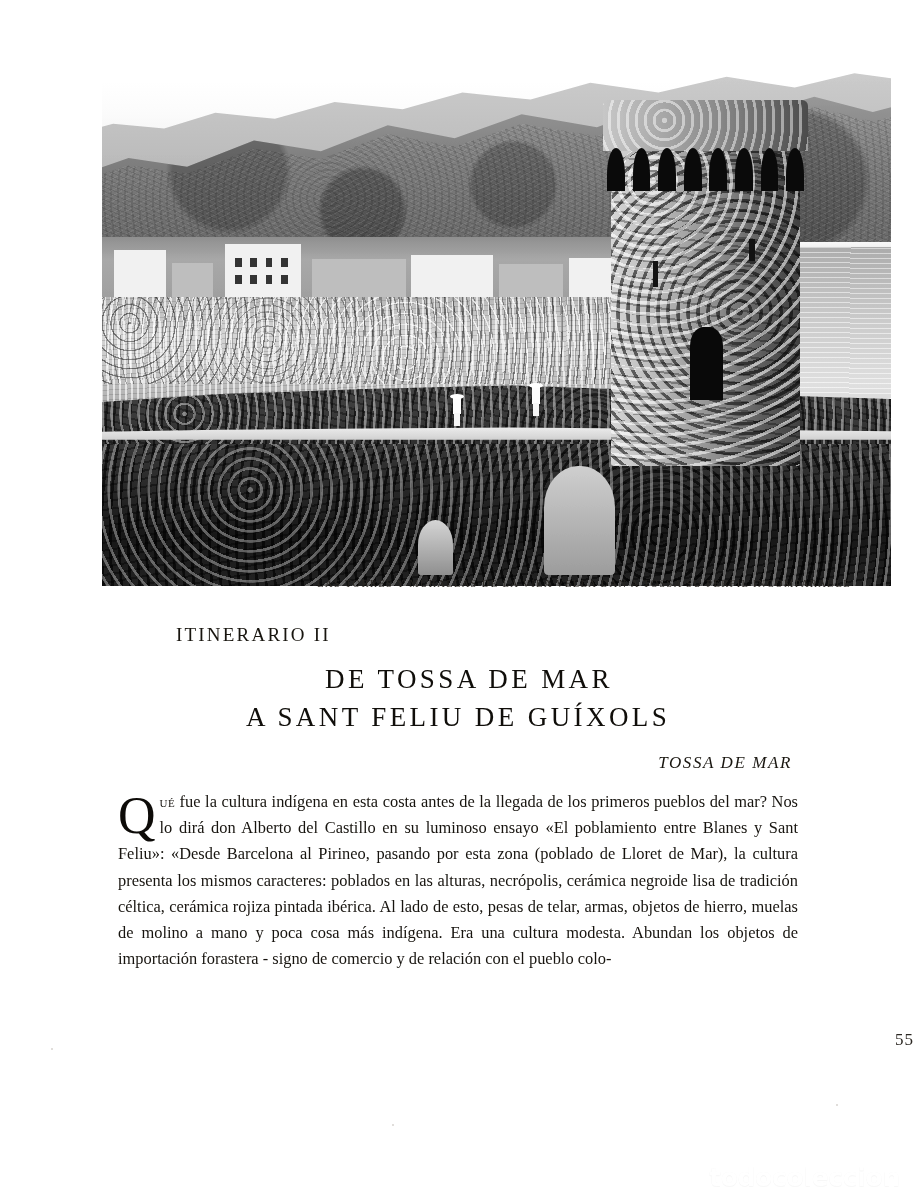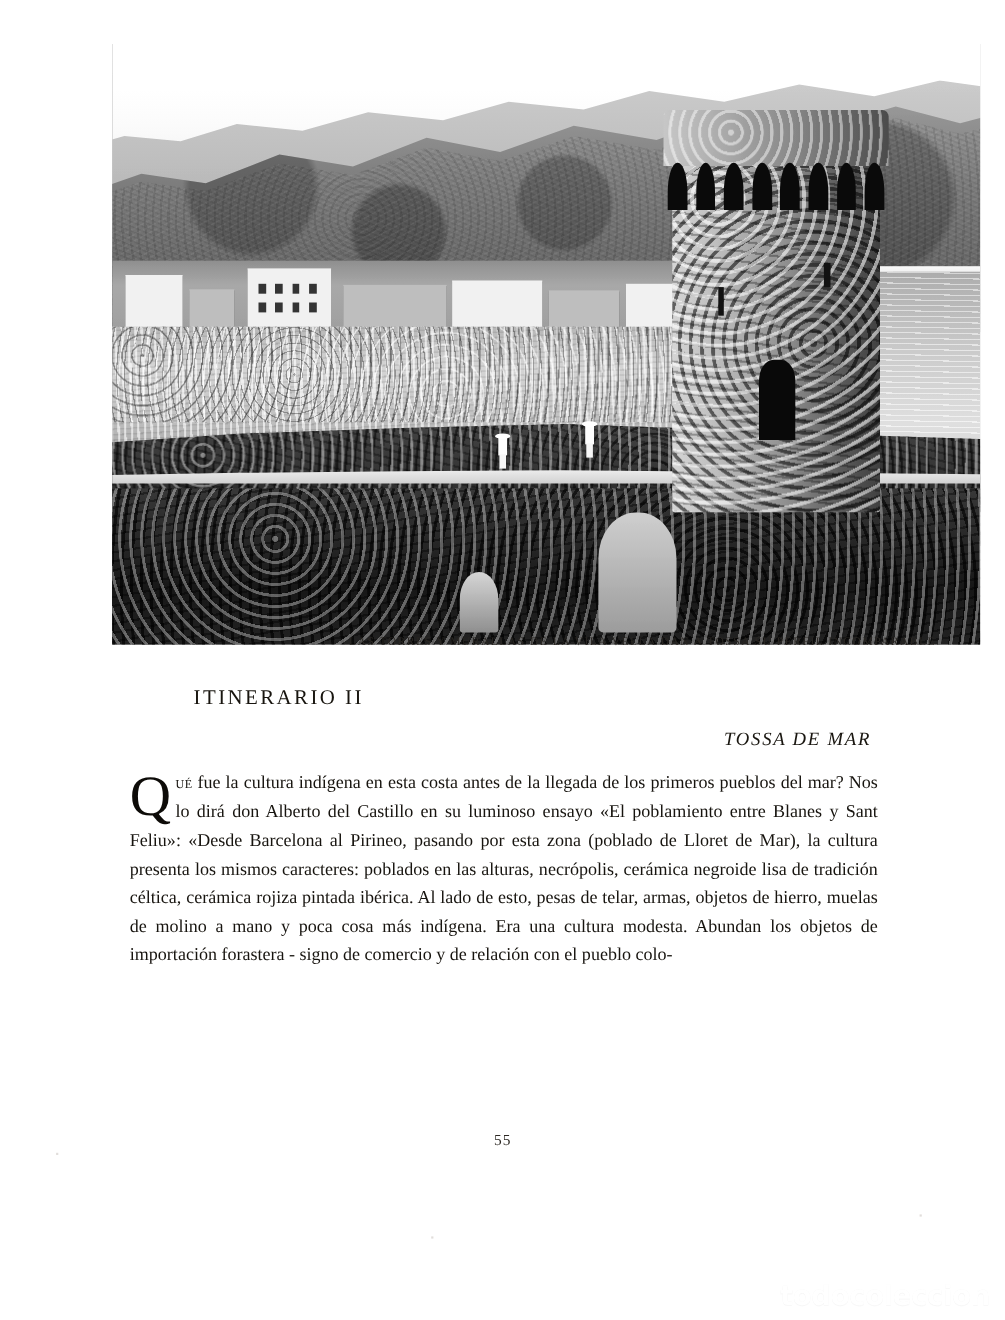--- a/index.html
+++ b/index.html
@@ -302,22 +302,22 @@
     font-variant: small-caps;
     letter-spacing: .4px;
   }
 
   
   #page-number {
     position: absolute;
     left: 0;
     top: 1030px;
     width: 914px;
-    text-align: center;
-    font-size: 14px;
+    text-align: right;
+    font-size: 17px;
     letter-spacing: 1px;
     color: #2c2823;
   }
 
   
   #watermark {
     position: absolute;
     right: 14px;
     bottom: 8px;
     font-family: "DejaVu Sans", sans-serif;
@@ -409,20 +409,24 @@
     <div id="photo-frame"></div>
   </div>
 </figure>
 
 <figcaption id="photo-caption">LAS TORRES Y MURALLAS DE LA VILA VELLA DAN A TOSSA SU PERFIL INCOMPARABLE</figcaption>
 
 <div id="article">
 
   <div id="itinerary-label">ITINERARIO II</div>
 
+  <div id="title-block">
+    <div class="title-line" id="title-line-1">DE TOSSA DE MAR</div>
+    <div class="title-line" id="title-line-2">A SANT FELIU DE GUÍXOLS</div>
+  </div>
 
   <div id="section-subtitle">TOSSA DE MAR</div>
 
   <p id="body-text"><span id="drop-cap">Q</span><span id="lead-smallcaps">ué</span><span id="body-rest"> fue la cultura indígena en esta costa antes de la llegada de los primeros pueblos del mar? Nos lo dirá don Alberto del Castillo en su luminoso ensayo «El poblamiento entre Blanes y Sant Feliu»: «Desde Barcelona al Pirineo, pasando por esta zona (poblado de Lloret de Mar), la cultura presenta los mismos caracteres: poblados en las alturas, necrópolis, cerámica negroide lisa de tradición céltica, cerámica rojiza pintada ibérica. Al lado de esto, pesas de telar, armas, objetos de hierro, muelas de molino a mano y poca cosa más indígena. Era una cultura modesta. Abundan los objetos de importación forastera - signo de comercio y de relación con el pueblo colo-</span></p>
 </div>
 
 <div id="page-number">55</div>
 
 <div id="watermark">todocoleccion</div>
 

